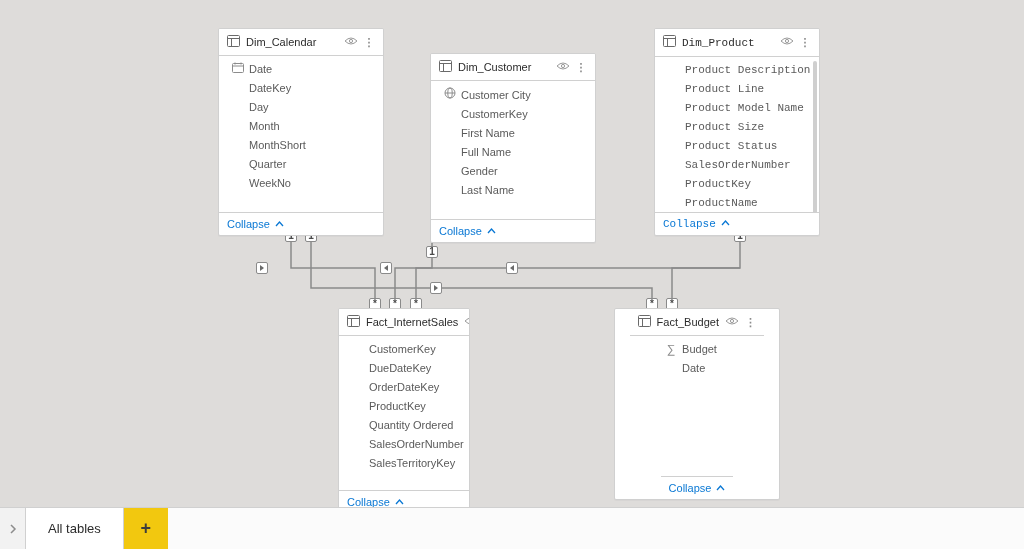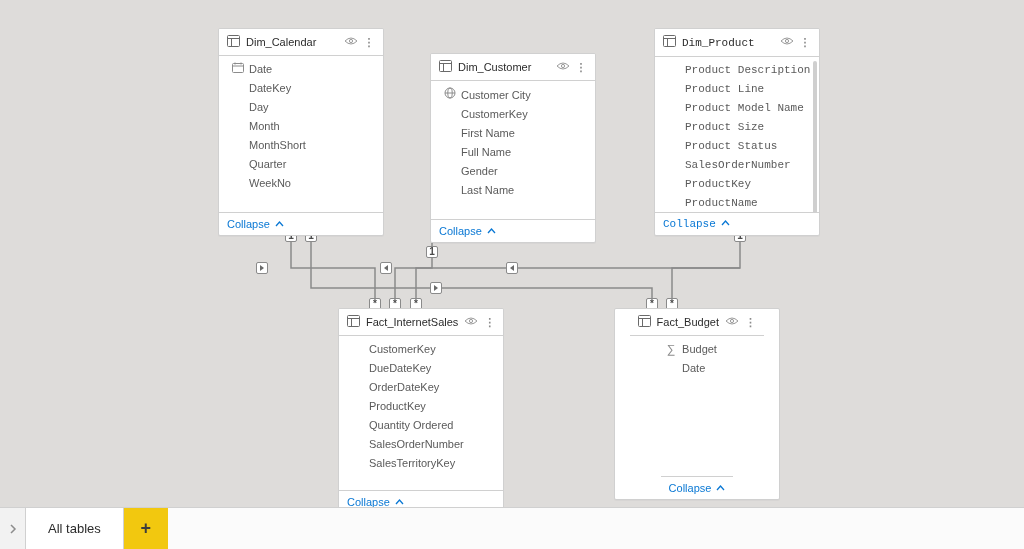--- a/index.html
+++ b/index.html
@@ -379,21 +379,21 @@
           </div>
           <div class="scrollbar"></div>
         </div>
         <div class="card-footer">
           <span>Collapse</span>
           <span class="chev"><svg width="9" height="8">
               <path d="M1 6 L4.5 2 L8 6" fill="none" stroke="currentColor" stroke-width="1.3"></path>
             </svg></span>
         </div>
       </div>
-      <div class="card" style="left: 338px; top: 308px; width: 166px; height: 206px;">
+      <div class="card" style="left: 338px; top: 308px; width: 132px; height: 206px;">
         <div class="card-header">
           <span class="ic"><svg width="13" height="12">
               <rect x="0.5" y="0.5" width="12" height="11" rx="1" fill="none" stroke="#6a6a6a"></rect>
               <line x1="0.5" y1="3.5" x2="12.5" y2="3.5" stroke="#6a6a6a"></line>
               <line x1="4.5" y1="3.5" x2="4.5" y2="11.5" stroke="#6a6a6a"></line>
             </svg></span>
           <span class="title">Fact_InternetSales</span>
           <span class="eye"><svg width="14" height="10">
               <path d="M1 5 Q7 -1 13 5 Q7 11 1 5 Z" fill="none" stroke="#9a9a9a"></path>
               <circle cx="7" cy="5" r="1.6" fill="none" stroke="#9a9a9a"></circle>

